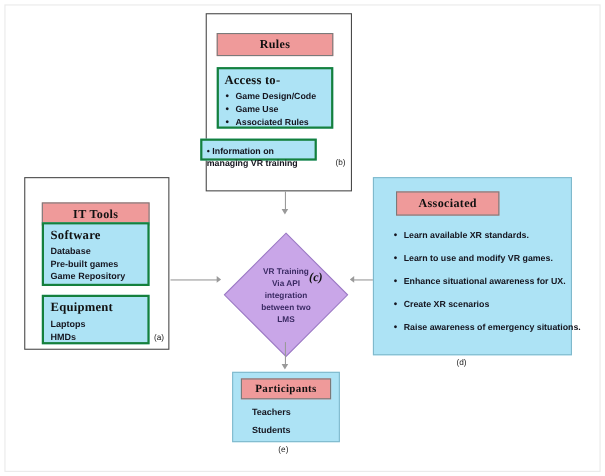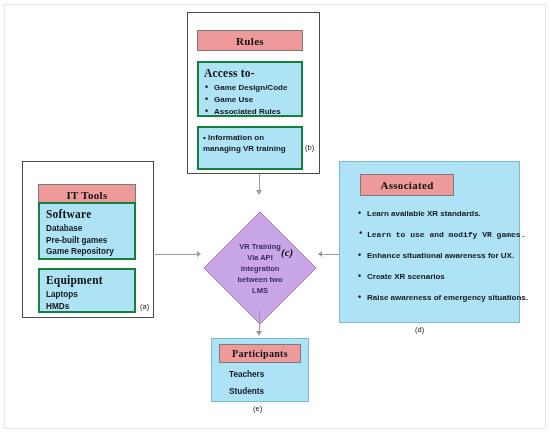--- a/index.html
+++ b/index.html
@@ -190,21 +190,21 @@
     <span>Rules</span>
   </div>
 
   <div class="blue-box" style="left:197px; top:61px; width:106px; height:56px; padding:4px 5px;">
     <div class="box-title">Access to-</div>
     <div class="bullet-line">Game Design/Code</div>
     <div class="bullet-line"> Game Use</div>
     <div class="bullet-line">Associated Rules</div>
   </div>
 
-  <div class="blue-box" style="left:197px; top:126px; width:106px; height:44px; padding:4px 4px;">
+  <div class="blue-box" style="left:182px; top:126px; width:106px; height:20px; padding:4px 4px;">
     <div class="wrap-line">•  Information on</div>
     <div class="wrap-line">managing VR training</div>
   </div>
 
   <div class="caption" style="left:305px; top:143px;">(b)</div>
 
   <div class="white-panel" style="left:22px; top:161px; width:132px; height:157px;">
   </div>
 
   <div class="pink-header" style="left:38px; top:184px; width:98px; height:21px;">
@@ -228,21 +228,21 @@
 
   <div class="blue-panel" style="left:339px; top:161px; width:181px; height:162px;">
   </div>
 
   <div class="pink-header" style="left:360px; top:174px; width:94px; height:22px;">
     <span>Associated</span>
   </div>
 
   <div style="position:absolute; left:357px; top:208px; width:160px;">
     <div class="bullet-line" style="margin-bottom:9px;">Learn available XR standards.</div>
-    <div class="bullet-line" style="margin-bottom:9px;font-family:Liberation Mono, monospace;">Learn to use and modify VR games.</div>
+    <div class="bullet-line" style="margin-bottom:9px;">Learn to use and modify VR games.</div>
     <div class="bullet-line" style="margin-bottom:9px;">Enhance situational awareness for UX.</div>
     <div class="bullet-line" style="margin-bottom:9px;">Create  XR scenarios</div>
     <div class="bullet-line">Raise awareness of emergency situations.</div>
   </div>
 
   <div class="caption" style="left:415px; top:325px;">(d)</div>
 
   <div class="diamond-wrap">
     <svg class="diamond-shape" viewBox="0 0 114 114" xmlns="http://www.w3.org/2000/svg">
       <polygon points="57,1 113,57 57,113 1,57" fill="#C9A6E8" stroke="#9B79C4" stroke-width="1"></polygon>

